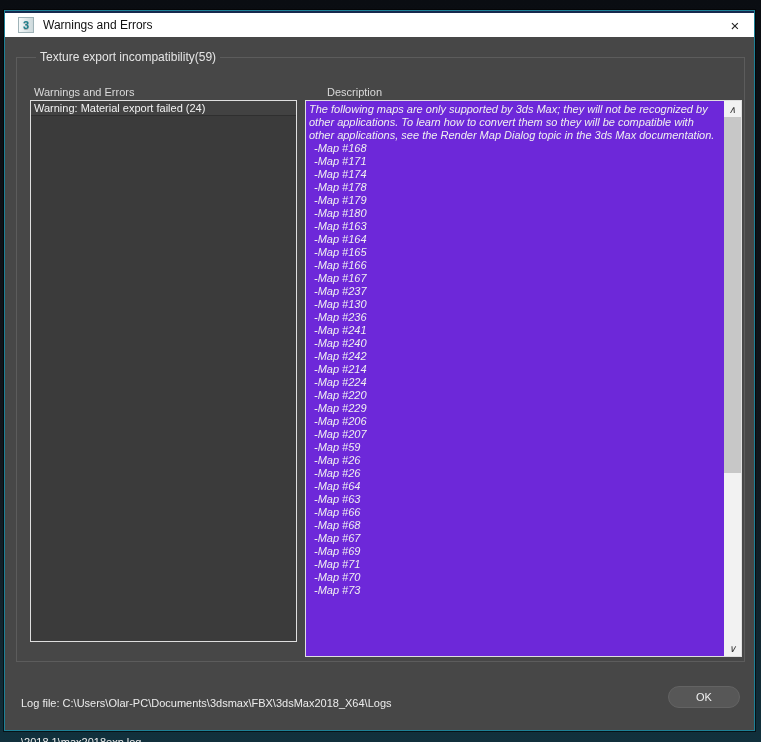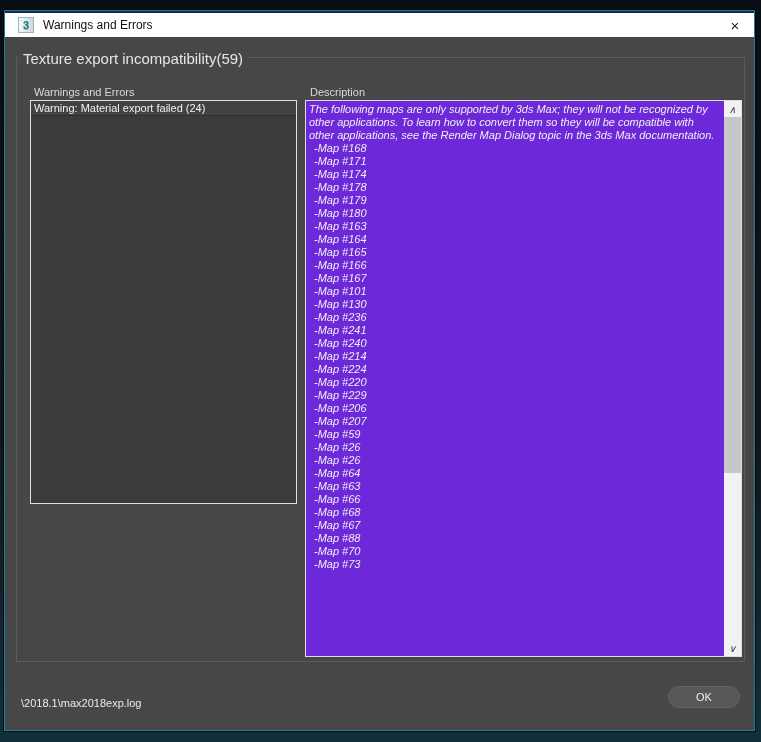--- a/index.html
+++ b/index.html
@@ -60,38 +60,38 @@
     color: #e9e9e9;
   }
   .groupbox {
     position: absolute;
     left: 11px; top: 20px;
     width: 729px; height: 605px;
     border: 1px solid #5c5c5c;
   }
   .group-label {
     position: absolute;
-    left: 14px; top: 13px;
+    left: 31px; top: 13px;
     background: var(--dialog-bg, #474747);
     padding: 0 4px;
-    font-size: 15px;
+    font-size: 12px;
     color: #e5e5e5;
   }
   .panel-label {
     position: absolute;
     top: 49px;
     font-size: 11px;
     color: #dadada;
   }
   .warn-label { left: 29px; }
-  .desc-label { left: 305px; }
+  .desc-label { left: 322px; }
   .warn-list {
     position: absolute;
     left: 25px; top: 63px;
-    width: 267px; height: 404px;
+    width: 267px; height: 542px;
     background: #3b3b3b;
     border: 1px solid #dfdfdf;
     overflow: hidden;
   }
   .warn-row {
     height: 15px;
     line-height: 15px;
     font-size: 11px;
     color: #f2f2f2;
     background: #424242;
@@ -202,54 +202,57 @@
               <div class="map-line">-Map #171</div>
               <div class="map-line">-Map #174</div>
               <div class="map-line">-Map #178</div>
               <div class="map-line">-Map #179</div>
               <div class="map-line">-Map #180</div>
               <div class="map-line">-Map #163</div>
               <div class="map-line">-Map #164</div>
               <div class="map-line">-Map #165</div>
               <div class="map-line">-Map #166</div>
               <div class="map-line">-Map #167</div>
-              <div class="map-line">-Map #101</div>
+              <div class="map-line">-Map #237</div>
               <div class="map-line">-Map #130</div>
               <div class="map-line">-Map #236</div>
               <div class="map-line">-Map #241</div>
               <div class="map-line">-Map #240</div>
+              <div class="map-line">-Map #242</div>
               <div class="map-line">-Map #214</div>
               <div class="map-line">-Map #224</div>
               <div class="map-line">-Map #220</div>
               <div class="map-line">-Map #229</div>
               <div class="map-line">-Map #206</div>
               <div class="map-line">-Map #207</div>
               <div class="map-line">-Map #59</div>
               <div class="map-line">-Map #26</div>
               <div class="map-line">-Map #26</div>
               <div class="map-line">-Map #64</div>
               <div class="map-line">-Map #63</div>
               <div class="map-line">-Map #66</div>
               <div class="map-line">-Map #68</div>
               <div class="map-line">-Map #67</div>
-              <div class="map-line">-Map #88</div>
+              <div class="map-line">-Map #69</div>
+              <div class="map-line">-Map #71</div>
               <div class="map-line">-Map #70</div>
               <div class="map-line">-Map #73</div>
             </div>
         </div>
         <div class="scrollbar">
           <div class="sb-btn sb-up">
               <span>∧</span>
             </div>
           <div class="sb-thumb"></div>
           <div class="sb-btn sb-down">
               <span>∨</span>
             </div>
         </div>
       </div>
 
       <div class="log">
+        <div>Log file: C:\Users\Olar-PC\Documents\3dsmax\FBX\3dsMax2018_X64\Logs</div>
         <div>\2018.1\max2018exp.log</div>
       </div>
       <button class="ok">OK</button>
     </div>
   </div>
 </div>
 
 </body></html>

